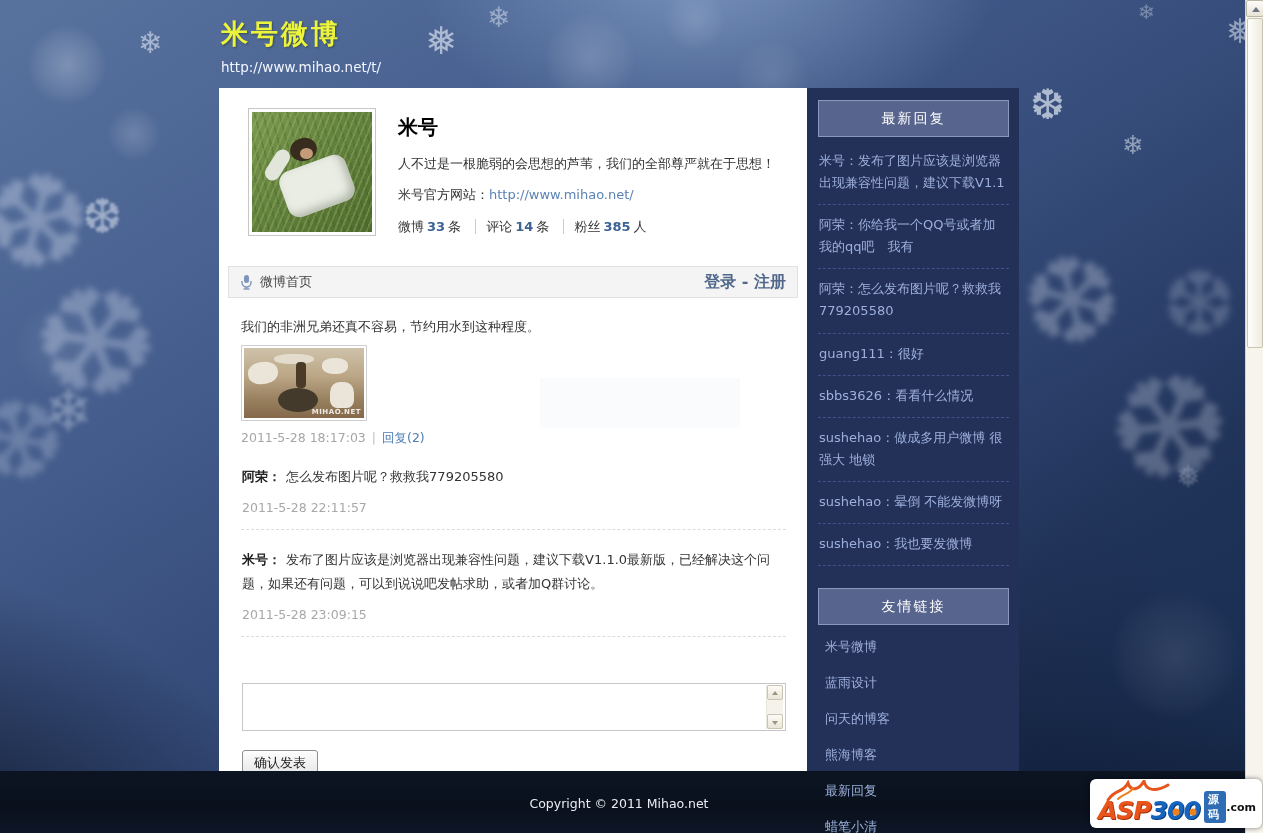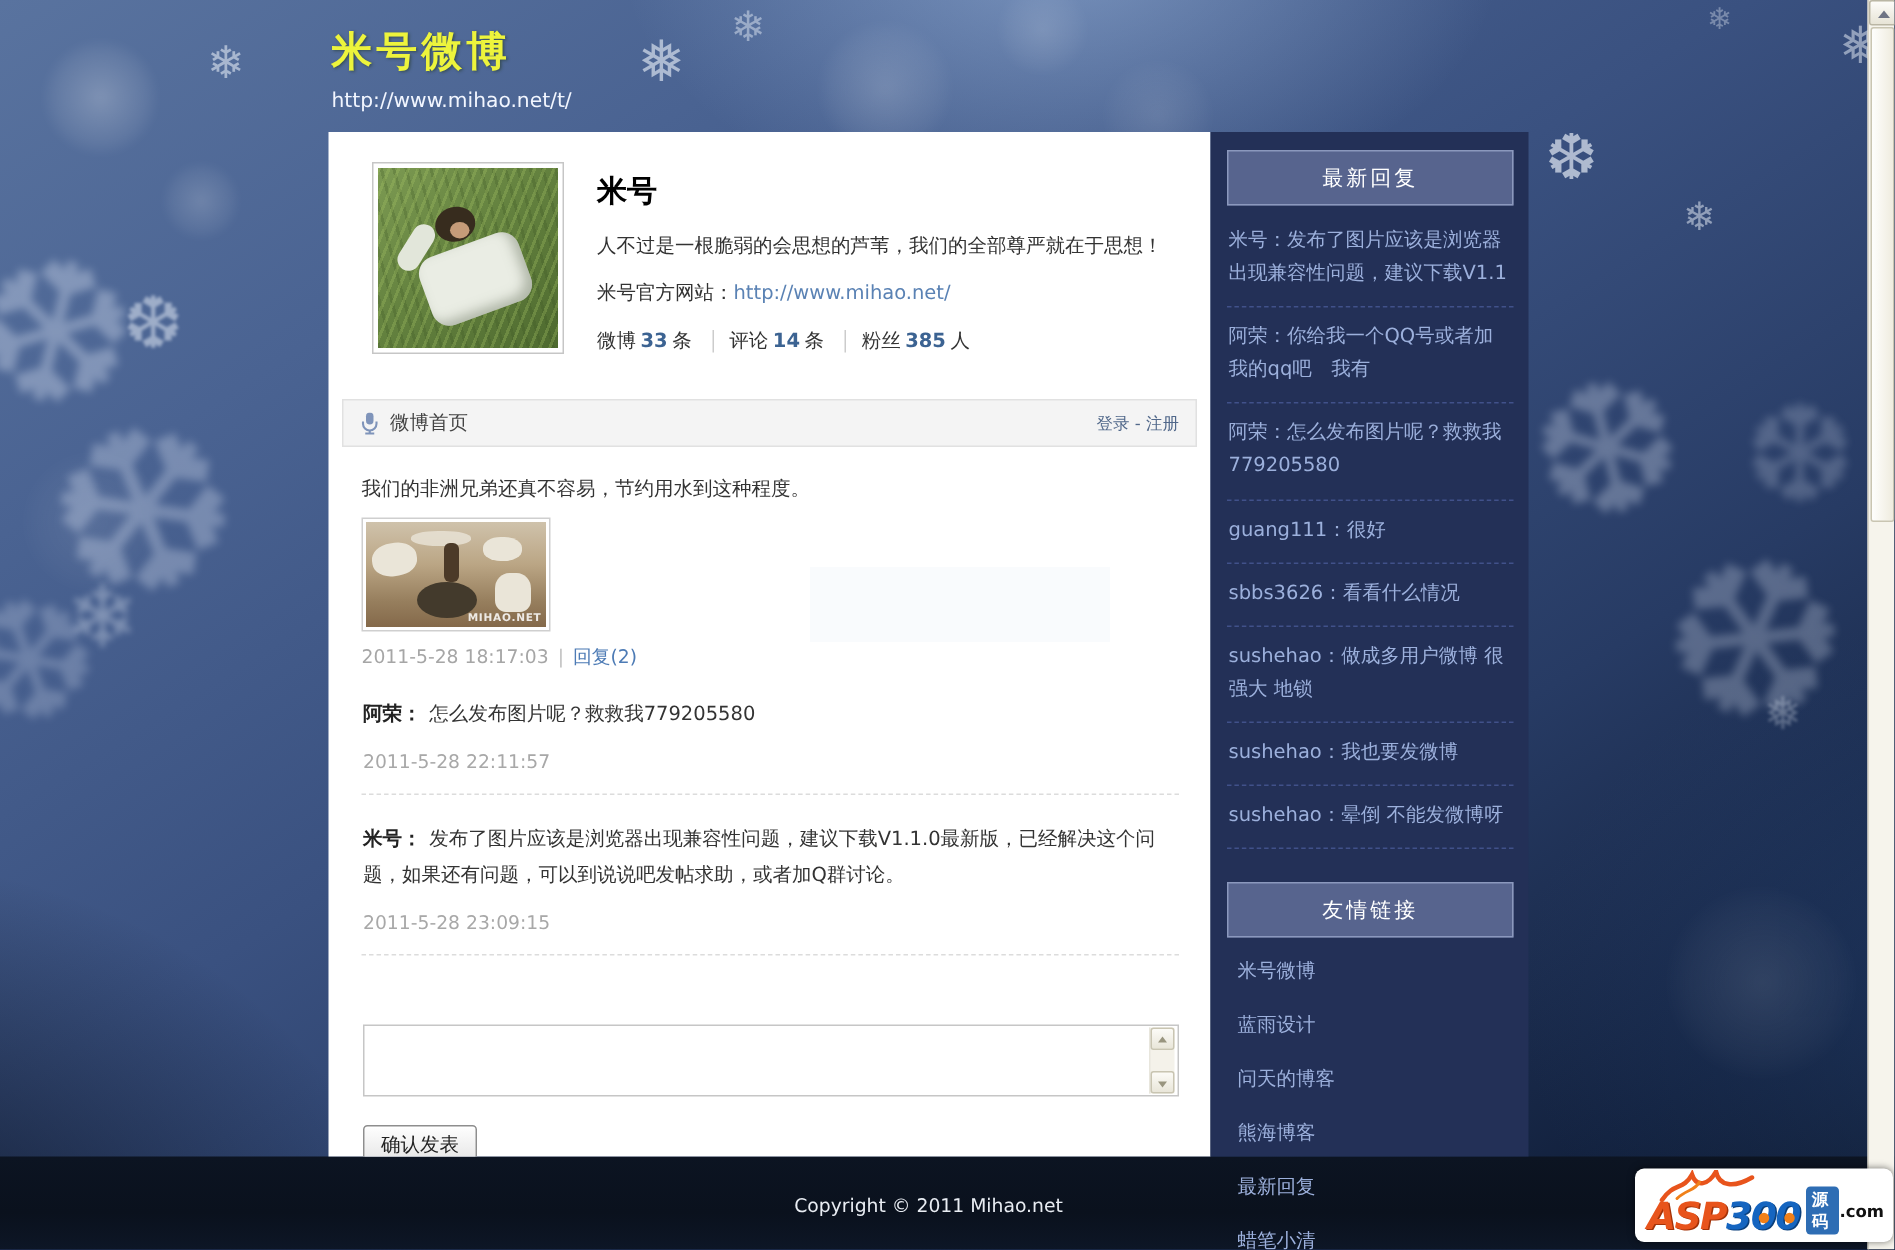--- a/index.html
+++ b/index.html
@@ -74,21 +74,21 @@
   .profile-site a, .link-blue { color:#5a82b4; text-decoration:none; }
   .profile-stats { margin-top:14px; font-size:13px; color:#333; }
   .stat { padding-right:10px; }
   .stat + .stat { border-left:1px solid #ccc; padding-left:10px; }
   .stat b { color:#3c6392; font-weight:bold; padding:0 3px; }
 
   .toolbar { margin:0 9px; height:32px; background:#f4f4f4; border:1px solid #e1e1e1;
     display:flex; align-items:center; padding:0 11px; }
   .toolbar-left { display:flex; align-items:center; flex:1; }
   .toolbar-title { font-size:13px; color:#444; margin-left:7px; }
-  .auth-links { font-size:11px; color:#51688a; }
+  .auth-links { font-size:16px; color:#51688a;font-weight:bold; }
   .auth-links a { color:#51688a; text-decoration:none; }
 
   .feed { padding:18px 21px 0 22px; }
   .post-text { font-size:13px; color:#333; line-height:1.7; }
   .thumb-frame { width:126px; height:76px; border:1px solid #cfcfcf; padding:2px; margin:7px 0 9px; background:#fff; cursor:pointer; }
   .thumb-img { width:100%; height:100%; position:relative; overflow:hidden;
     background:linear-gradient(180deg,#cfc2ab 0%, #bba685 40%, #977f5e 75%, #84694a 100%); }
   .cow { position:absolute; background:#eae5d8; border-radius:45%; }
   .cow1 { left:4px; top:14px; width:30px; height:22px; transform:rotate(-8deg); }
   .cow2 { left:78px; top:10px; width:26px; height:16px; }
@@ -307,23 +307,23 @@
           <div class="reply-item">阿荣：你给我一个QQ号或者加我的qq吧　我有</div>
 
           <div class="reply-item">阿荣：怎么发布图片呢？救救我779205580</div>
 
           <div class="reply-item">guang111：很好</div>
 
           <div class="reply-item">sbbs3626：看看什么情况</div>
 
           <div class="reply-item">sushehao：做成多用户微博 很强大 地锁</div>
 
+          <div class="reply-item">sushehao：晕倒 不能发微博呀</div>
+
           <div class="reply-item">sushehao：我也要发微博</div>
-
-          <div class="reply-item">sushehao：晕倒 不能发微博呀</div>
         </div>
 
       <div class="side-header links-header">友情链接</div>
       <div>
 
           <a href="#" class="link-item">米号微博</a>
 
           <a href="#" class="link-item">蓝雨设计</a>
 
           <a href="#" class="link-item">问天的博客</a>

